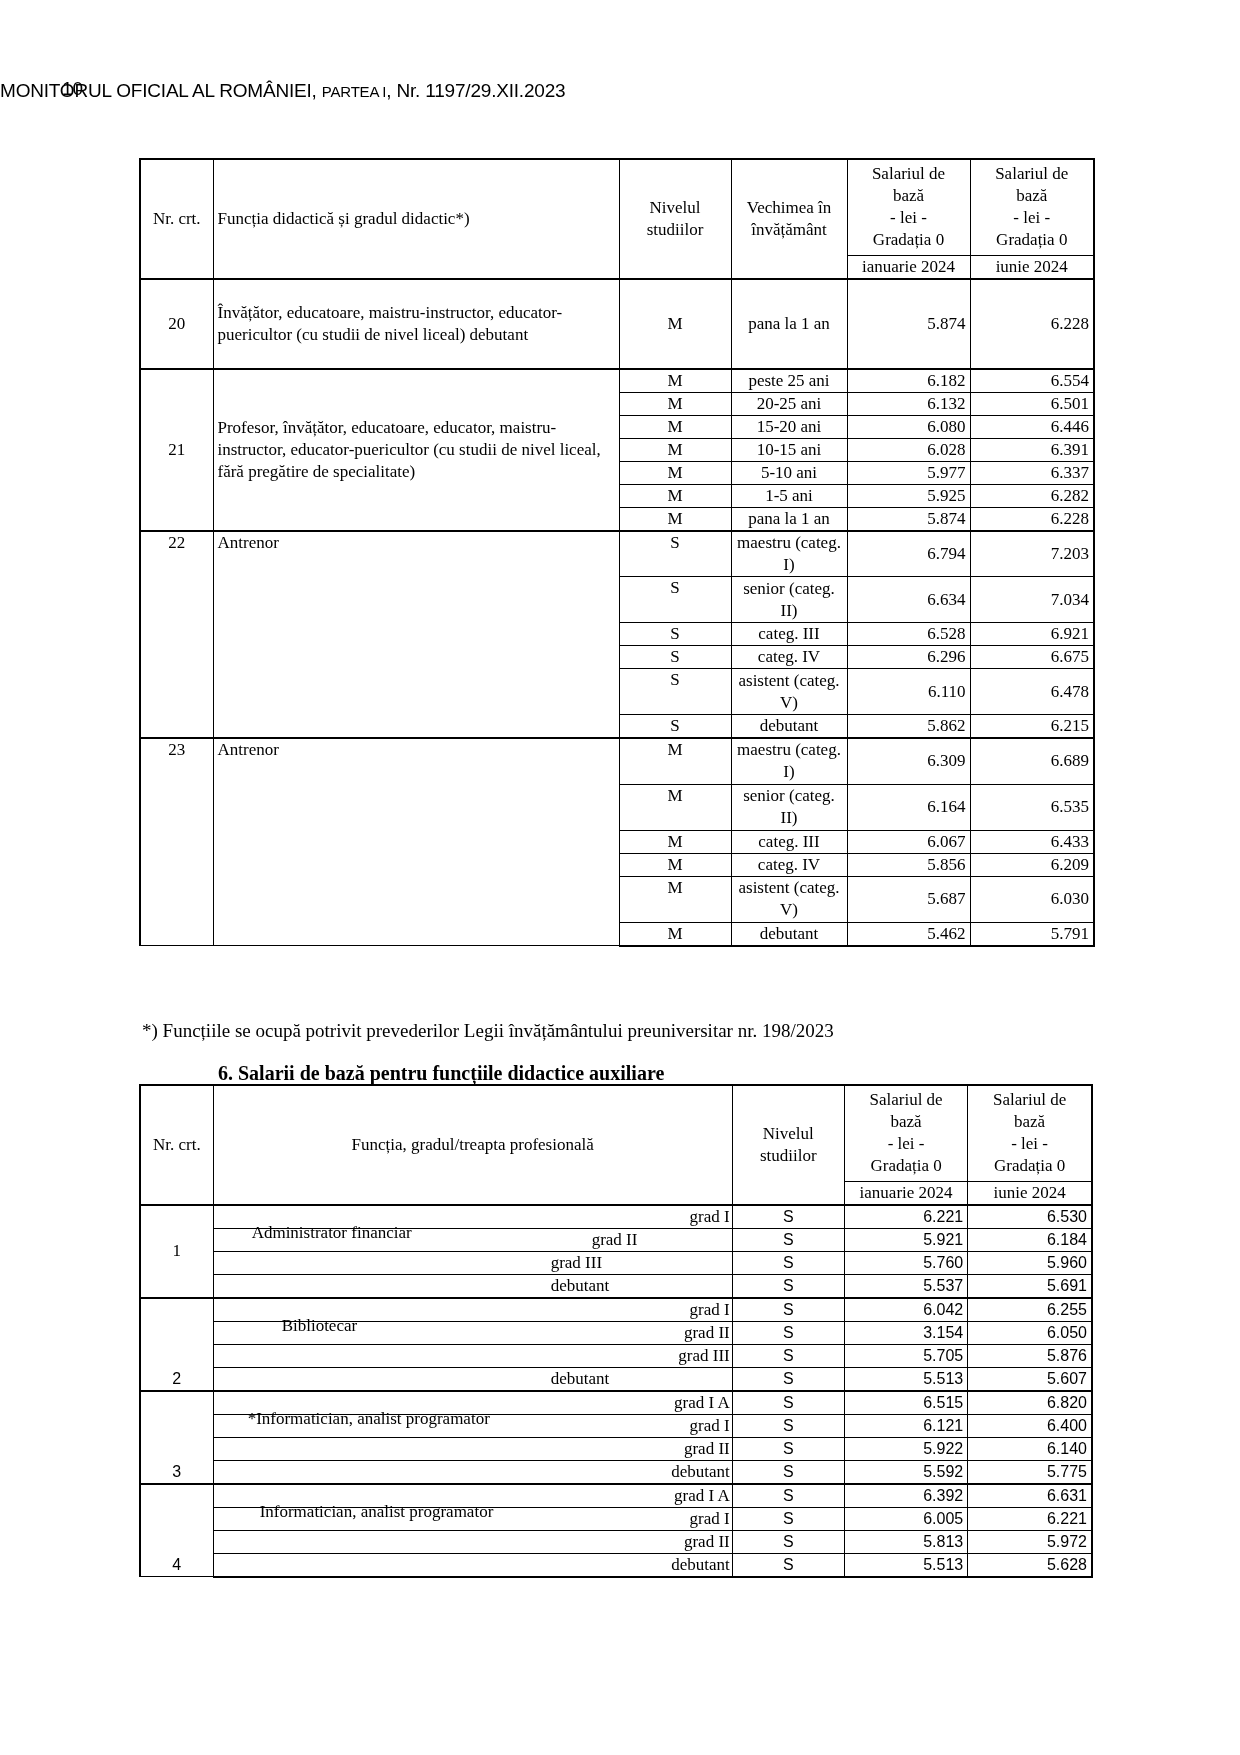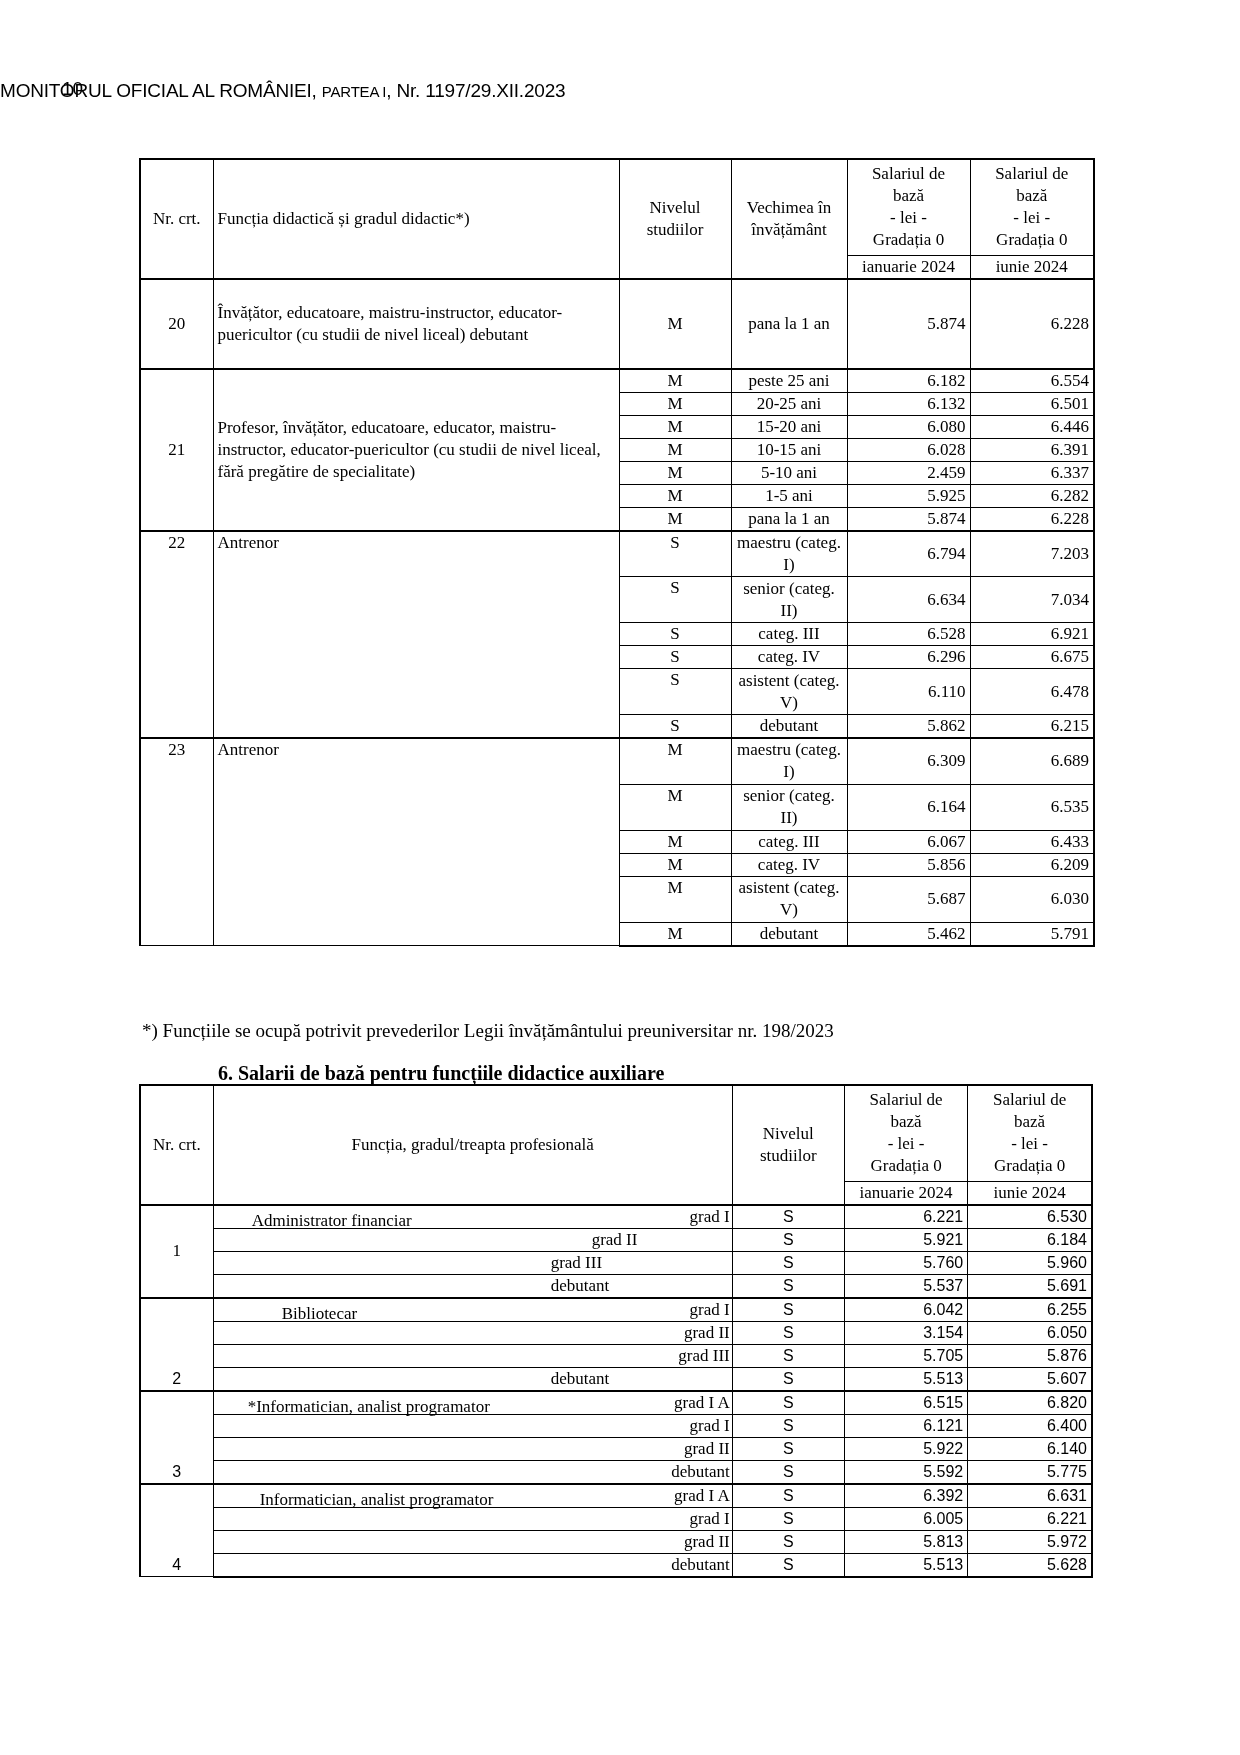--- a/index.html
+++ b/index.html
@@ -19,21 +19,21 @@
   .center { text-align: center; }
   .top { vertical-align: top; }
   .num { text-align: right; }
   .sans { font-family: "Liberation Sans", sans-serif; font-size: 16px; }
   .footnote { position: absolute; left: 142px; top: 1020px; font-size: 19px; }
   .section-title { position: absolute; left: 218px; top: 1062px; font-size: 20px; font-weight: bold; }
   .t2 { top: 1084px; width: 954px; }
   .t2 .c1 { width: 73px; } .t2 .c2 { width: 518px; } .t2 .c3 { width: 112px; } .t2 .c4 { width: 123px; } .t2 .c5 { width: 124px; }
   .t2 > tbody > tr:first-child td { border-top: 2px solid #000; }
   .fn-cell { position: relative; height: 22px; padding: 0; }
-  .fn-name { position: absolute; top: 4px; white-space: nowrap; }
+  .fn-name { position: absolute; top: 16px; white-space: nowrap; }
   .fn-grade { position: absolute; top: 0; white-space: nowrap; }
 </style>
 </head>
 <body>
 
 <div class="page-num">10</div>
 <div class="header">
   <span>MONITORUL OFICIAL AL ROMÂNIEI, </span><span class="small">PARTEA I</span><span>, Nr. 1197/29.XII.2023</span>
 </div>
 
@@ -99,21 +99,21 @@
       </tr>
       <tr style="height: 23px;">
         <td class="center">M</td>
         <td class="center">10-15 ani</td>
         <td class="num">6.028</td>
         <td class="num outer-right">6.391</td>
       </tr>
       <tr style="height: 23px;">
         <td class="center">M</td>
         <td class="center">5-10 ani</td>
-        <td class="num">2.459</td>
+        <td class="num">5.977</td>
         <td class="num outer-right">6.337</td>
       </tr>
       <tr style="height: 23px;">
         <td class="center">M</td>
         <td class="center">1-5 ani</td>
         <td class="num">5.925</td>
         <td class="num outer-right">6.282</td>
       </tr>
       <tr style="height: 23px;">
         <td class="center">M</td>

